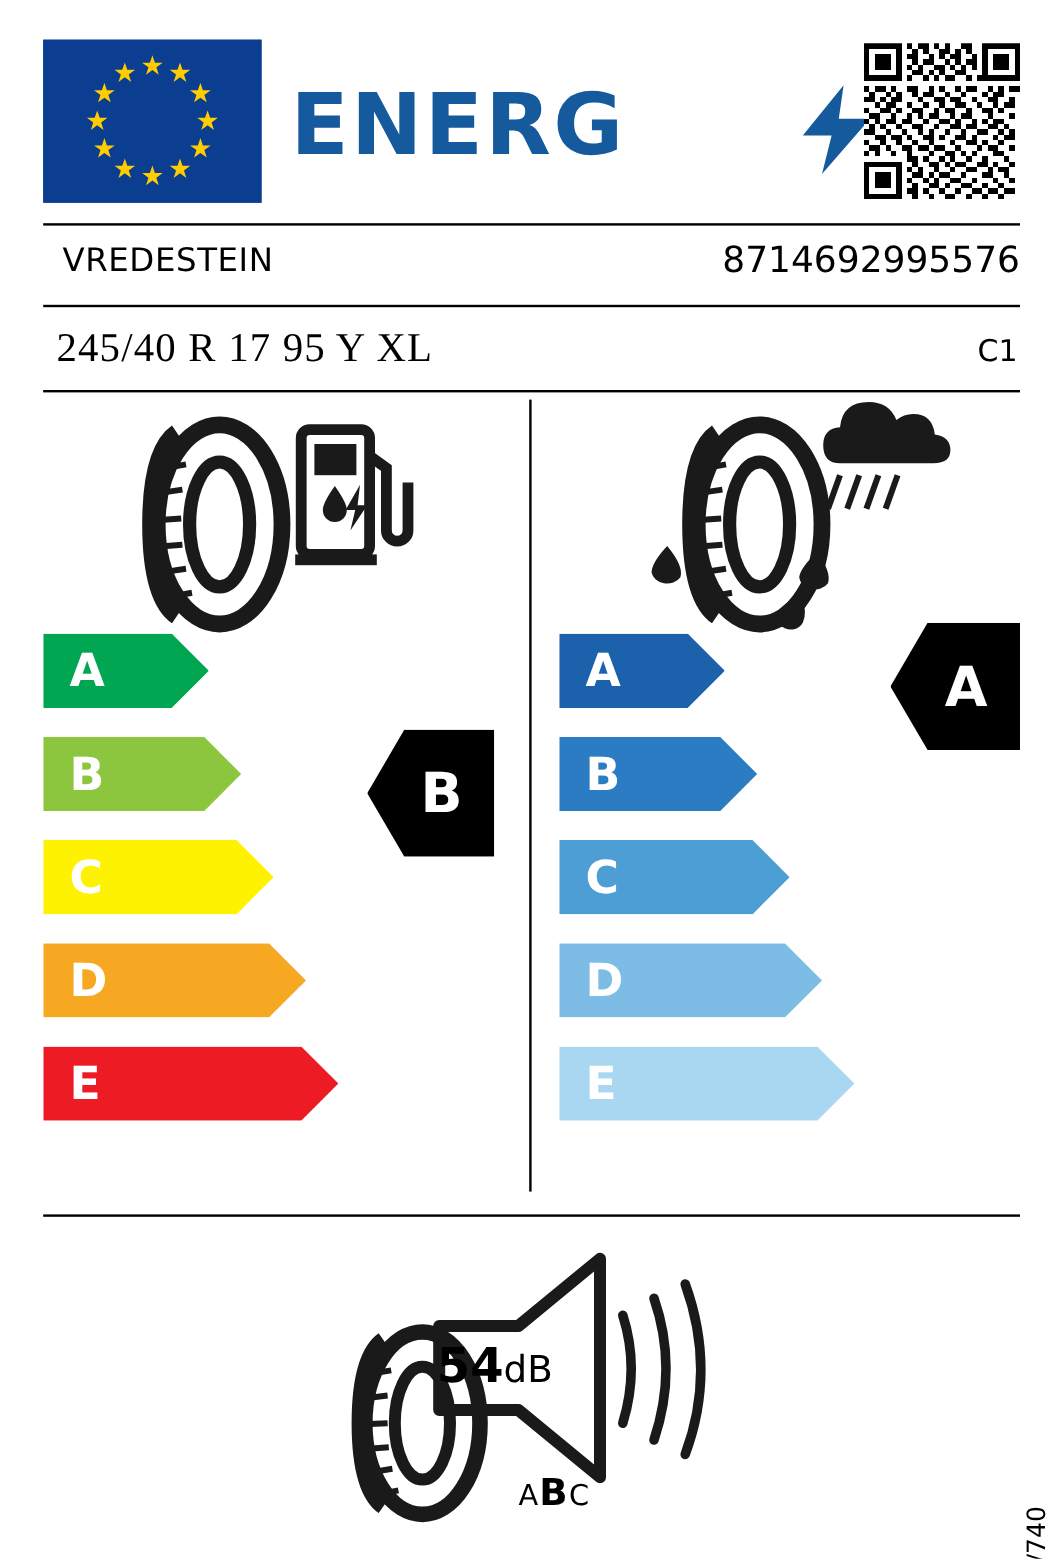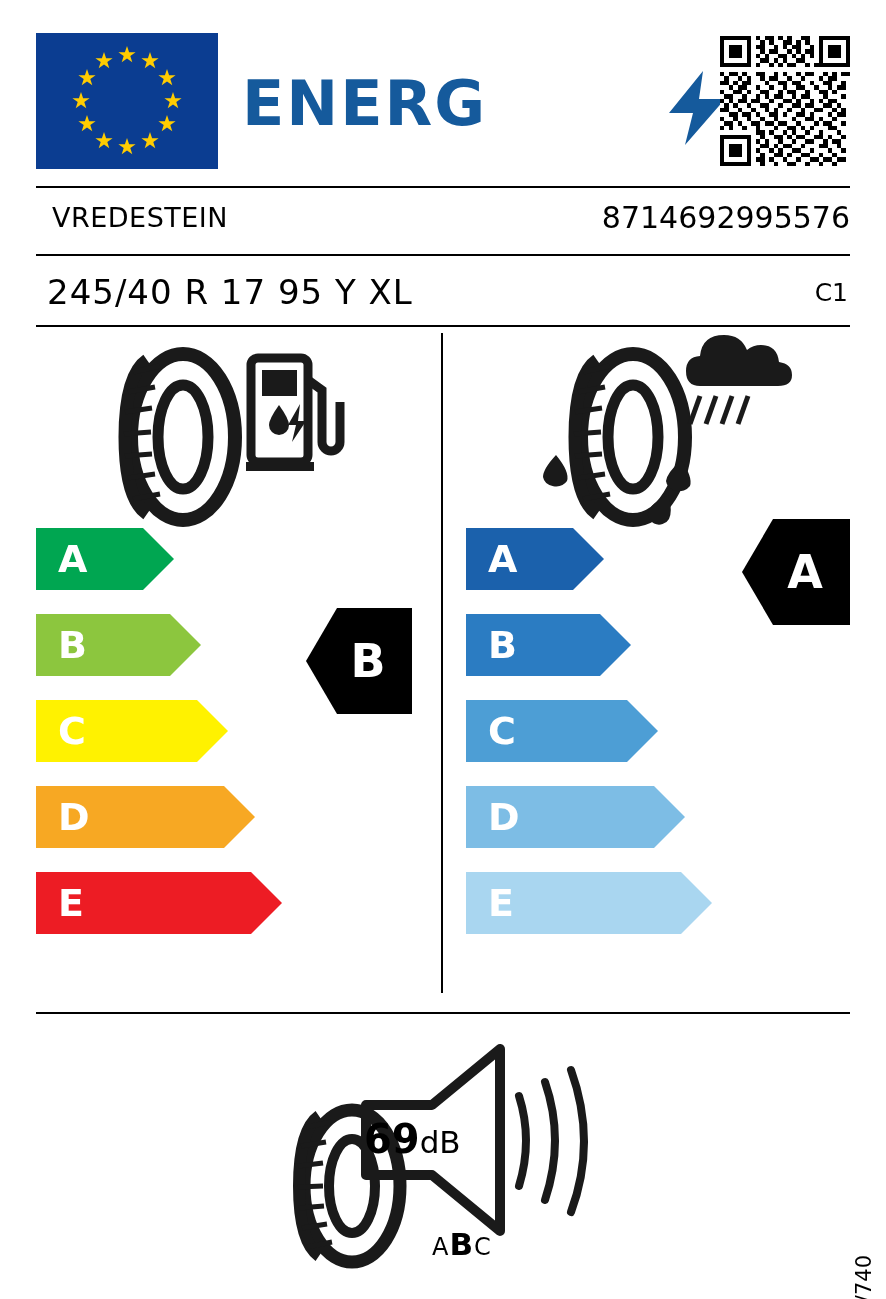--- a/index.html
+++ b/index.html
@@ -21,21 +21,21 @@
   .header{
     position:absolute;left:36px;top:33px;width:814px;height:136px;
   }
   .eu-flag{
     position:absolute;left:0;top:0;width:182px;height:136px;
     background:#0b3d91;
   }
   .eu-flag svg{display:block;}
   .energ-word{
     position:absolute;left:206px;top:28px;
-    font-size:62px;font-weight:bold;letter-spacing:2px;
+    font-size:71px;font-weight:bold;letter-spacing:2px;
     color:#155a9c;
     font-family:"DejaVu Sans","Liberation Sans",sans-serif;
     line-height:86px;
     white-space:nowrap;
   }
   .bolt{
     position:absolute;left:631px;top:38px;width:60px;height:74px;
   }
   .qr{
     position:absolute;right:0;top:3px;width:130px;height:130px;
@@ -55,20 +55,21 @@
     font-size:27px;font-weight:normal;letter-spacing:.5px;
   }
   .ean{
     position:absolute;right:36px;top:200px;
     font-size:30px;letter-spacing:0px;text-align:left;
   }
   .tyre-size{
     position:absolute;left:47px;top:272px;
     font-size:34px;letter-spacing:1px;
     white-space:nowrap;
+    font-family:Liberation Serif, serif;
   }
   .class-code{
     position:absolute;right:38px;top:278px;
     font-size:25px;
   }
 
   
   .divider{
     position:absolute;left:441px;top:333px;width:2px;height:660px;background:#000;
   }
@@ -382,21 +383,21 @@
     <div class="shape"></div>
     <span class="letter">B</span>
   </div>
   <div class="result result-grip">
     <div class="shape"></div>
     <span class="letter">A</span>
   </div>
 
   <div class="noise">
     <div class="noise-db">
-      <span>69</span><span class="unit">dB</span>
+      <span>54</span><span class="unit">dB</span>
     </div>
     <div class="noise-classes">
       <span>A</span><span class="sel">B</span><span>C</span>
     </div>
   </div>
 
   <div class="reg">2020/740</div>
 
 </div>
 

